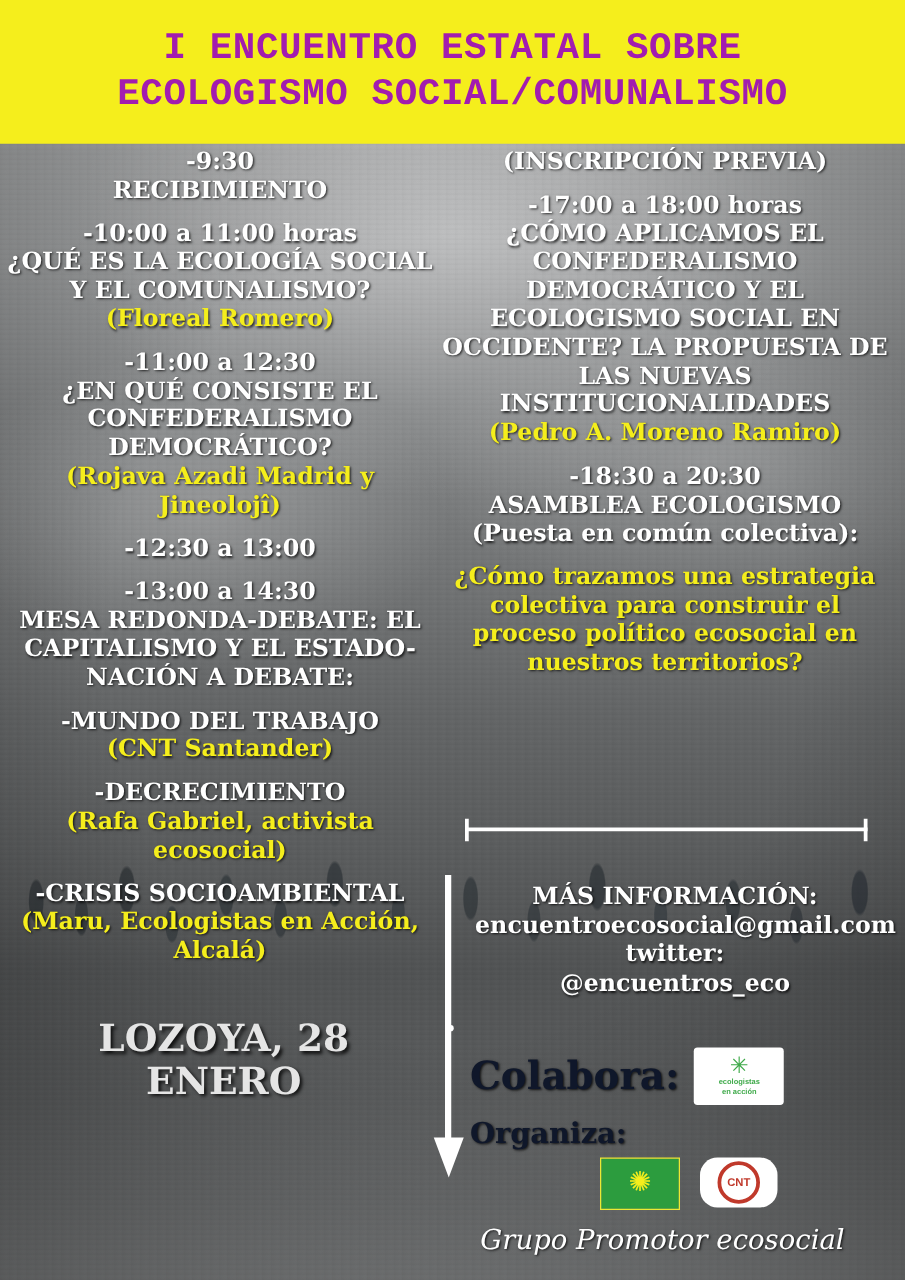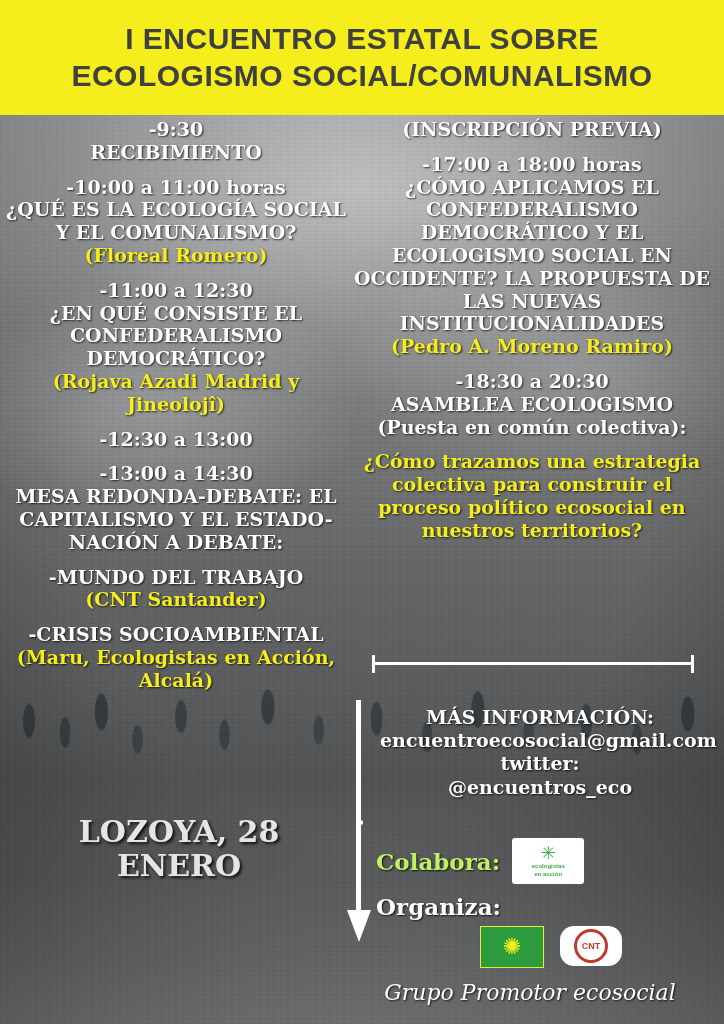--- a/index.html
+++ b/index.html
@@ -82,22 +82,22 @@
     left: 0; right: 0; top: 0;
     height: 115px;
     background: #f5ee1c;
     display: flex;
     flex-direction: column;
     align-items: center;
     justify-content: center;
     z-index: 6;
   }
   .header .line {
-    color: #404040;
-    font-family: Liberation Sans, sans-serif;
+    color: #a21caf;
+    font-family: Liberation Mono, monospace;
     font-weight: bold;
     font-size: 30px;
     letter-spacing: 0.5px;
     line-height: 1.22;
     text-align: center;
     white-space: nowrap;
   }
 
   
   .content {
@@ -211,23 +211,23 @@
     position: absolute;
     left: 376px;
     top: 838px;
     width: 330px;
     z-index: 5;
     display: flex;
     align-items: center;
     gap: 12px;
   }
   .collab .lab {
-    color: #bef264;
-    font-weight: bold;
-    font-size: 23px;
+    color: #0f172a;
+    font-weight: bold;
+    font-size: 31px;
     text-shadow: 1px 1px 2px rgba(0,0,0,0.8);
   }
   .logo-eca {
     width: 72px;
     height: 46px;
     background: #ffffff;
     border-radius: 3px;
     display: flex;
     flex-direction: column;
     align-items: center;
@@ -249,21 +249,21 @@
   }
 
   .organiza {
     position: absolute;
     left: 376px;
     top: 893px;
     width: 330px;
     z-index: 5;
   }
   .organiza .lab {
-    color: #ffffff;
+    color: #0f172a;
     font-weight: bold;
     font-size: 23px;
     text-shadow: 1px 1px 2px rgba(0,0,0,0.8);
     margin-bottom: 6px;
     display: block;
   }
   .org-logos {
     display: flex;
     justify-content: center;
     gap: 16px;
@@ -377,20 +377,24 @@
       <div class="blk">
         <div class="t-white">-13:00 a 14:30</div>
         <div class="t-white">MESA REDONDA-DEBATE: EL CAPITALISMO Y EL ESTADO-NACIÓN A DEBATE:</div>
       </div>
 
       <div class="blk">
         <div class="t-white">-MUNDO DEL TRABAJO</div>
         <div class="t-yellow">(CNT Santander)</div>
       </div>
 
+      <div class="blk">
+        <div class="t-white">-DECRECIMIENTO</div>
+        <div class="t-yellow">(Rafa Gabriel, activista ecosocial)</div>
+      </div>
 
       <div class="blk">
         <div class="t-white">-CRISIS SOCIOAMBIENTAL</div>
         <div class="t-yellow">(Maru, Ecologistas en Acción, Alcalá)</div>
       </div>
 
     </div>
 
     <div class="col col-right">
 

